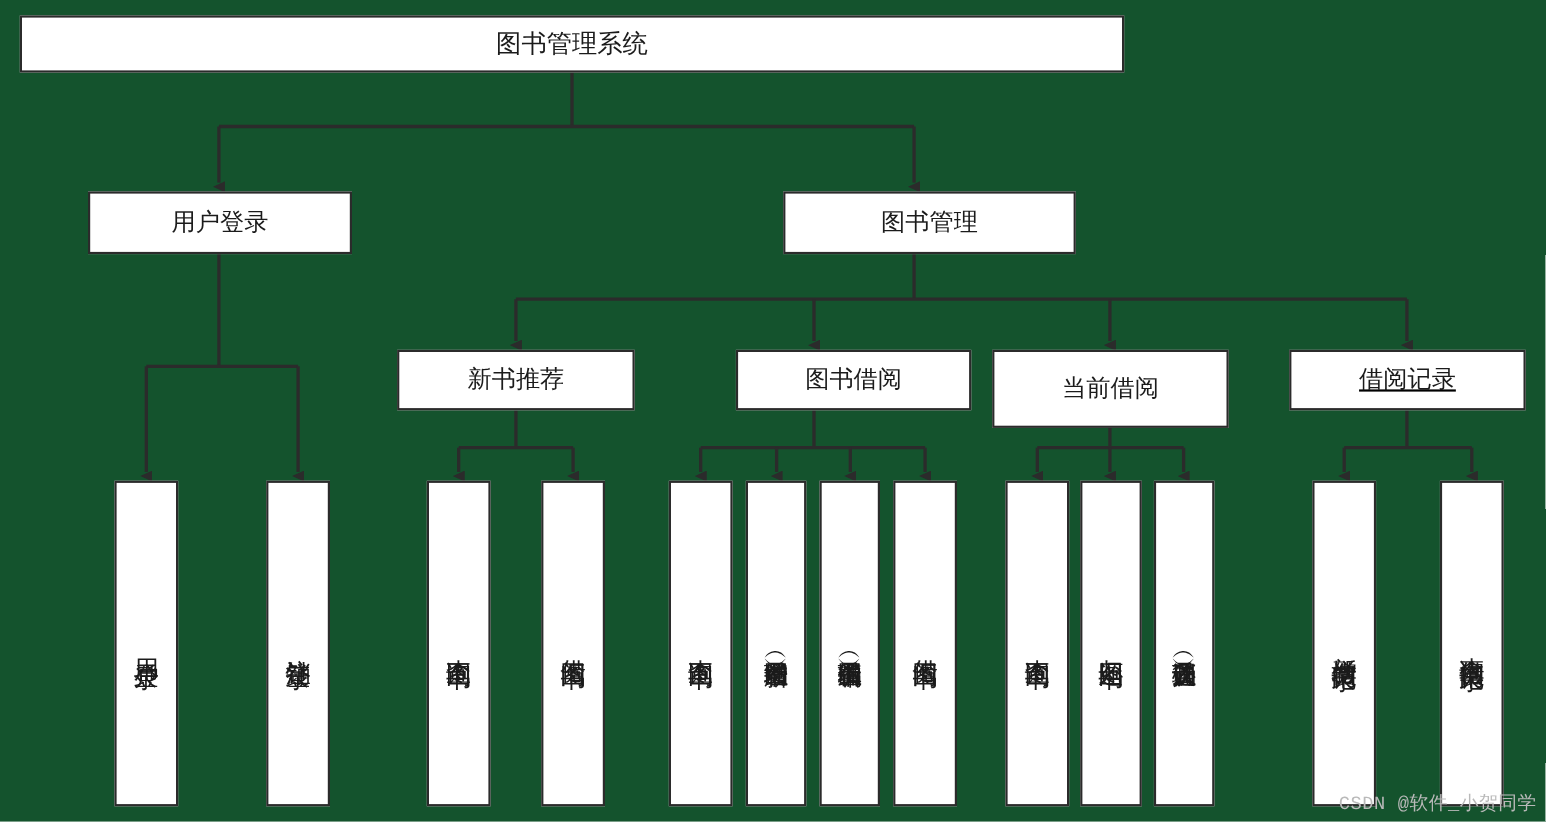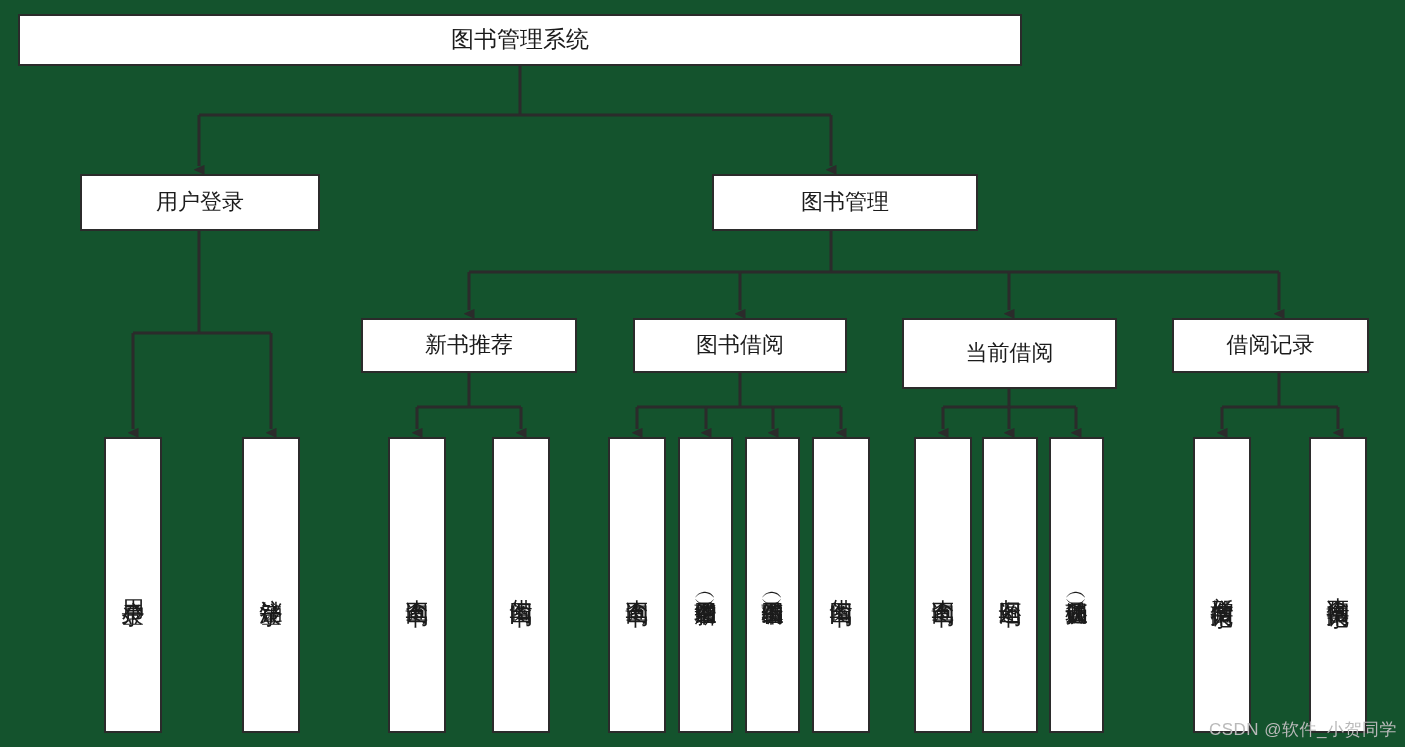--- a/index.html
+++ b/index.html
@@ -63,20 +63,21 @@
   }
   .watermark {
     position: absolute;
     right: 8px;
     bottom: 6px;
     font-size: 17px;
     color: #b9b9b9;
     letter-spacing: 0.5px;
     white-space: nowrap;
     pointer-events: none;
+    font-family: Liberation Mono, monospace;
   }
 </style>
 </head>
 <body>
 
 <div id="canvas">
 
   <svg id="edges" viewBox="0 0 1405 747" xmlns="http://www.w3.org/2000/svg">
     <defs>
       <marker id="arrow" markerWidth="10" markerHeight="11" refX="1.2" refY="5.5" orient="auto" markerUnits="userSpaceOnUse">
@@ -138,29 +139,29 @@
   </div>
 
   <div class="node h-node" style="left:712px; top:174px; width:266px; height:57px;">
     <span class="node-label">图书管理</span>
   </div>
 
   <div class="node h-node" style="left:361px; top:318px; width:216px; height:55px;">
     <span class="node-label">新书推荐</span>
   </div>
 
-  <div class="node h-node" style="left:633px; top:318px; width:214px; height:55px;">
+  <div class="node h-node" style="left:669px; top:318px; width:214px; height:55px;">
     <span class="node-label">图书借阅</span>
   </div>
 
   <div class="node h-node" style="left:902px; top:318px; width:215px; height:71px;">
     <span class="node-label">当前借阅</span>
   </div>
 
-  <div class="node h-node" style="left:1172px; top:318px; width:197px; height:55px;">
+  <div class="node h-node" style="left:1172px; top:318px; width:215px; height:55px;text-decoration:underline;">
     <span class="node-label">借阅记录</span>
   </div>
 
   <div class="node v-node" style="left:104px; top:437px; width:58px; height:296px;">
     <span class="node-label">用户登录</span>
   </div>
 
   <div class="node v-node" style="left:242px; top:437px; width:58px; height:296px;">
     <span class="node-label">注销登录</span>
   </div>

